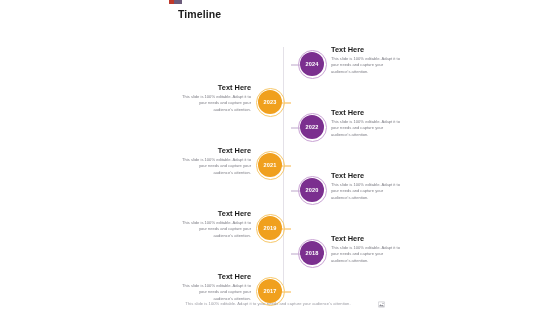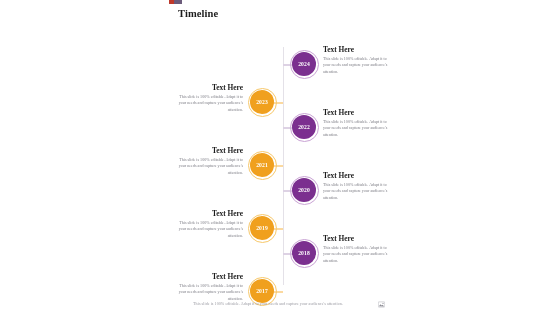--- a/index.html
+++ b/index.html
@@ -22,21 +22,20 @@
     height: 315px;
     background: #ffffff;
   }
   .slide {
     position: absolute;
     left: 165px;
     top: 0px;
     width: 231px;
     height: 251px;
     background: #ffffff;
-    font-family: Liberation Serif, serif;
   }
 
   
   .logo-mark {
     position: absolute;
     left: 4px;
     top: -4px;
     width: 13px;
     height: 8px;
     background: #3b2a4a;
@@ -82,20 +81,21 @@
     top: 5px;
     width: 1px;
     height: 238px;
     background: #e4e1e8;
   }
 
   
   .entry {
     position: absolute;
     height: 46px;
+    margin-left: 8px;
   }
   .entry .connector {
     position: absolute;
     top: 22px;
     height: 2px;
   }
   .node {
     position: absolute;
     top: 10px;
     width: 24px;

